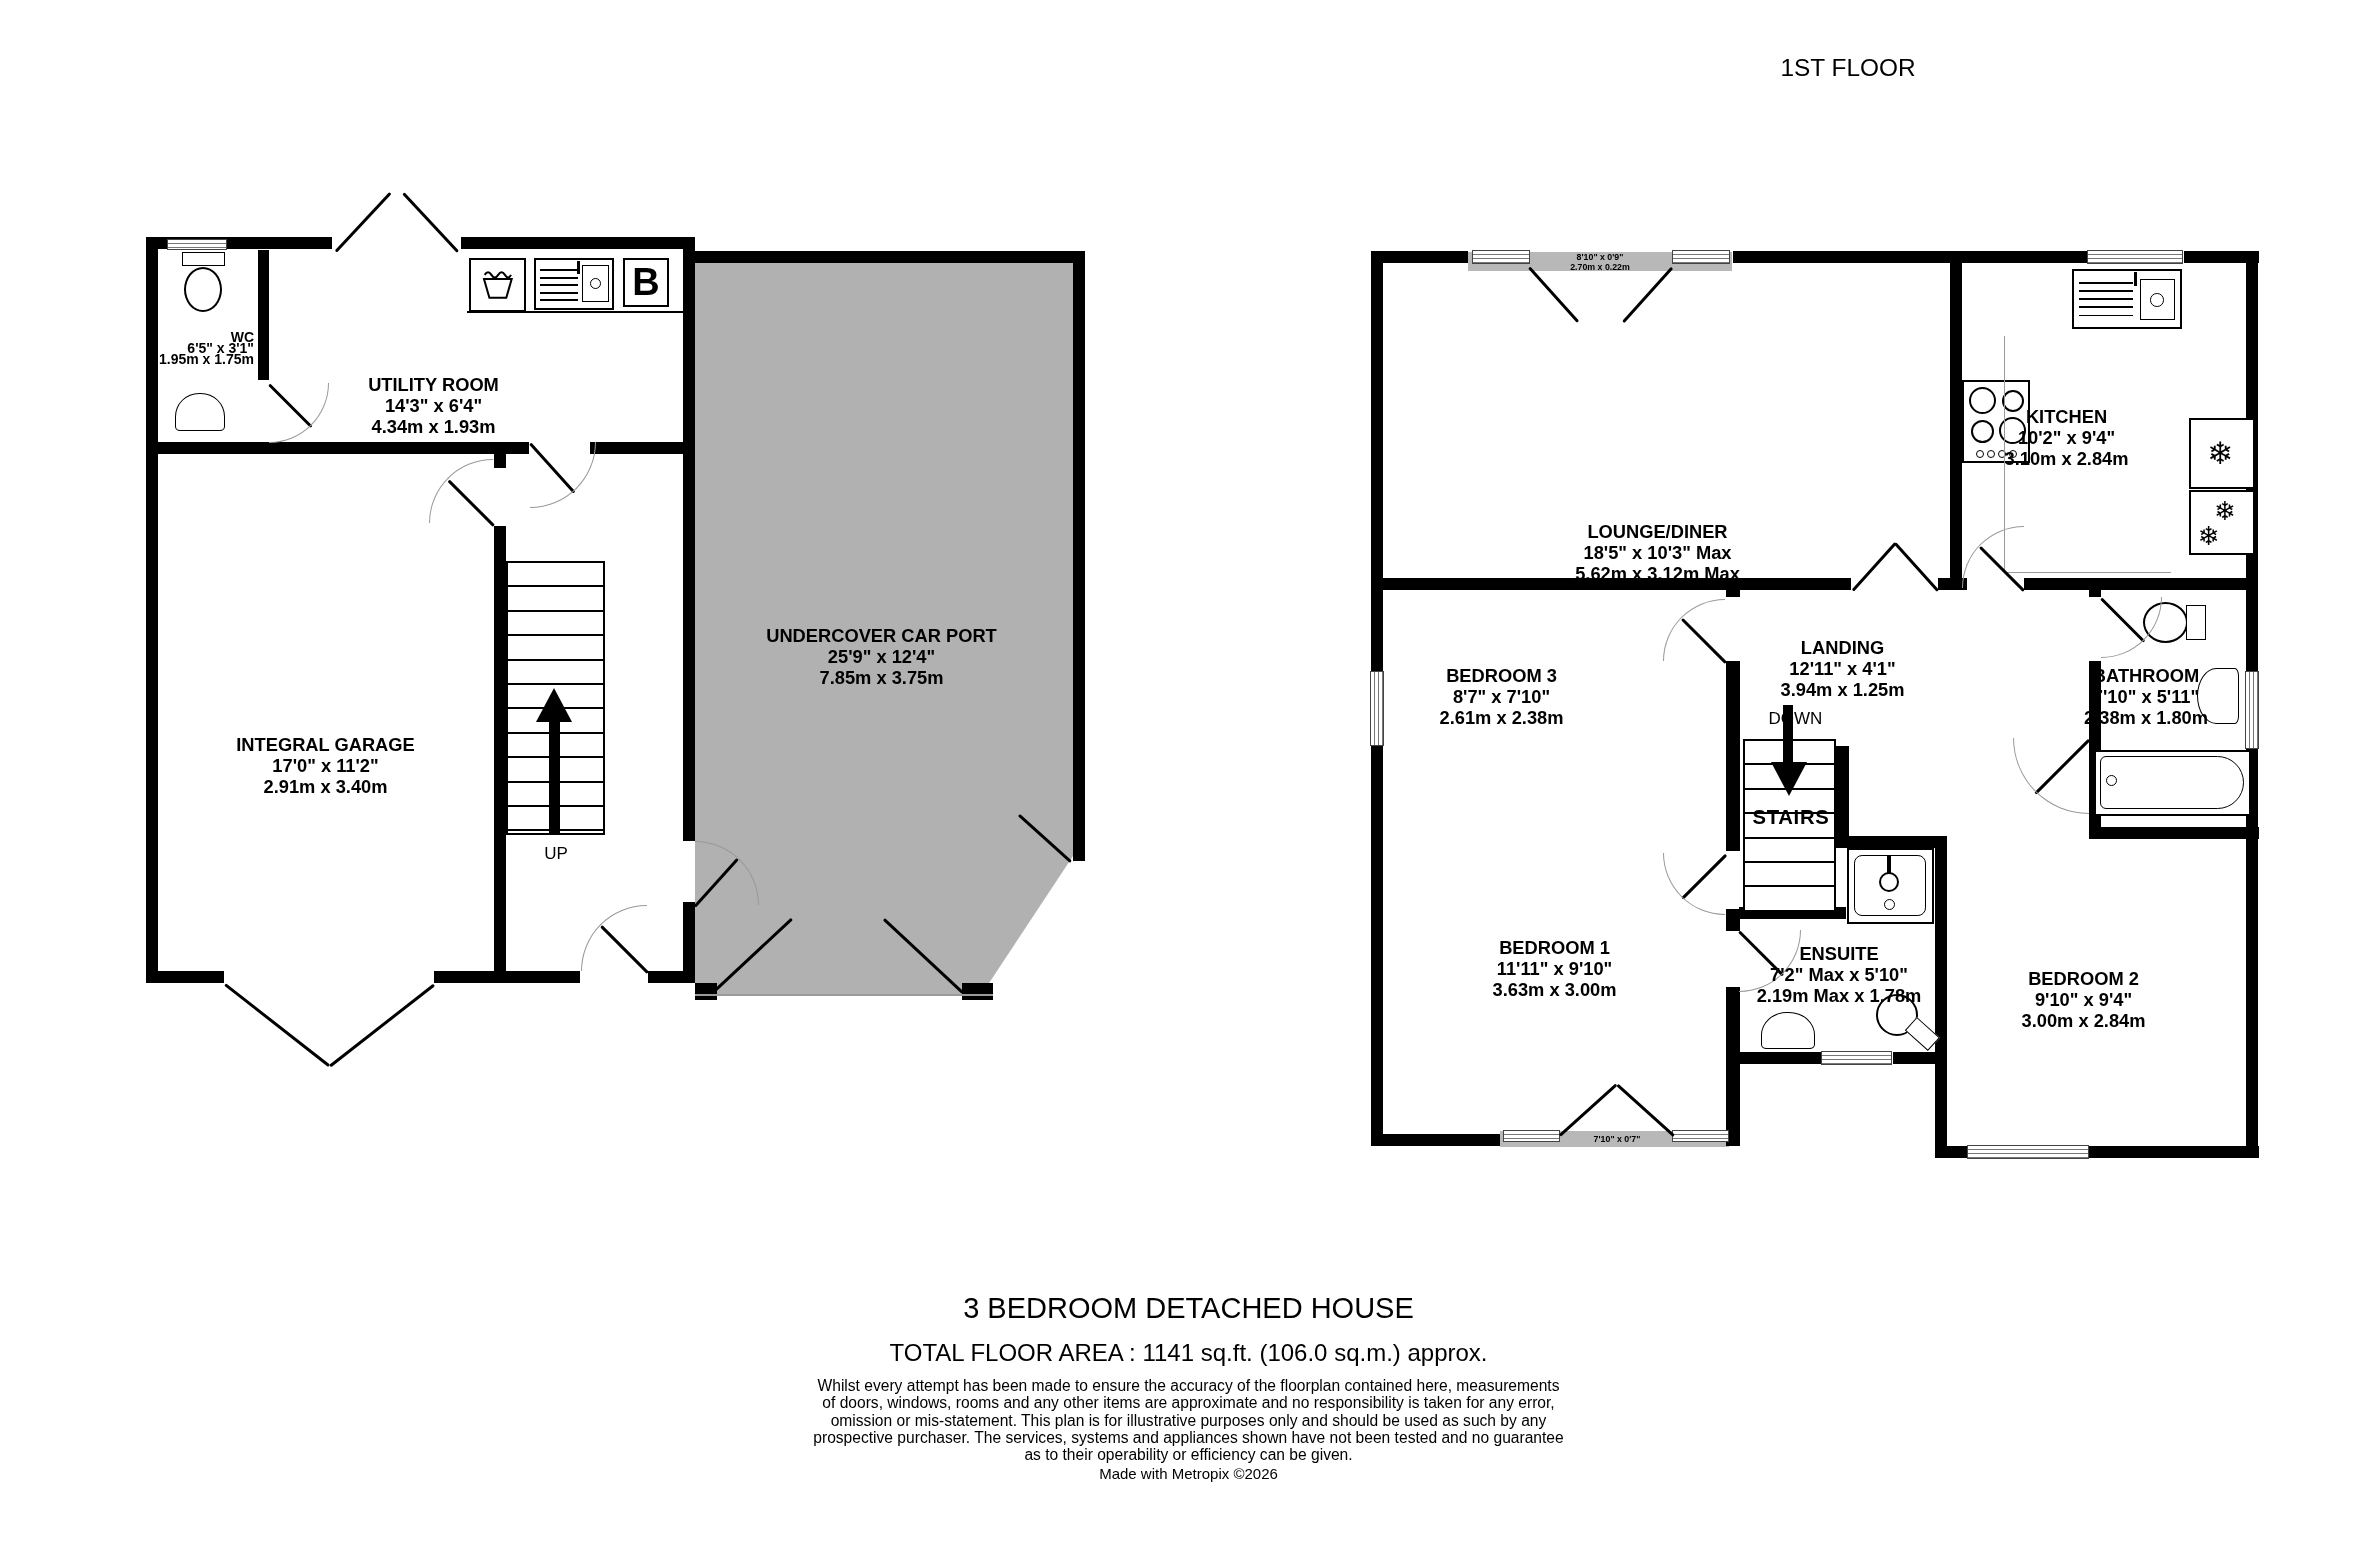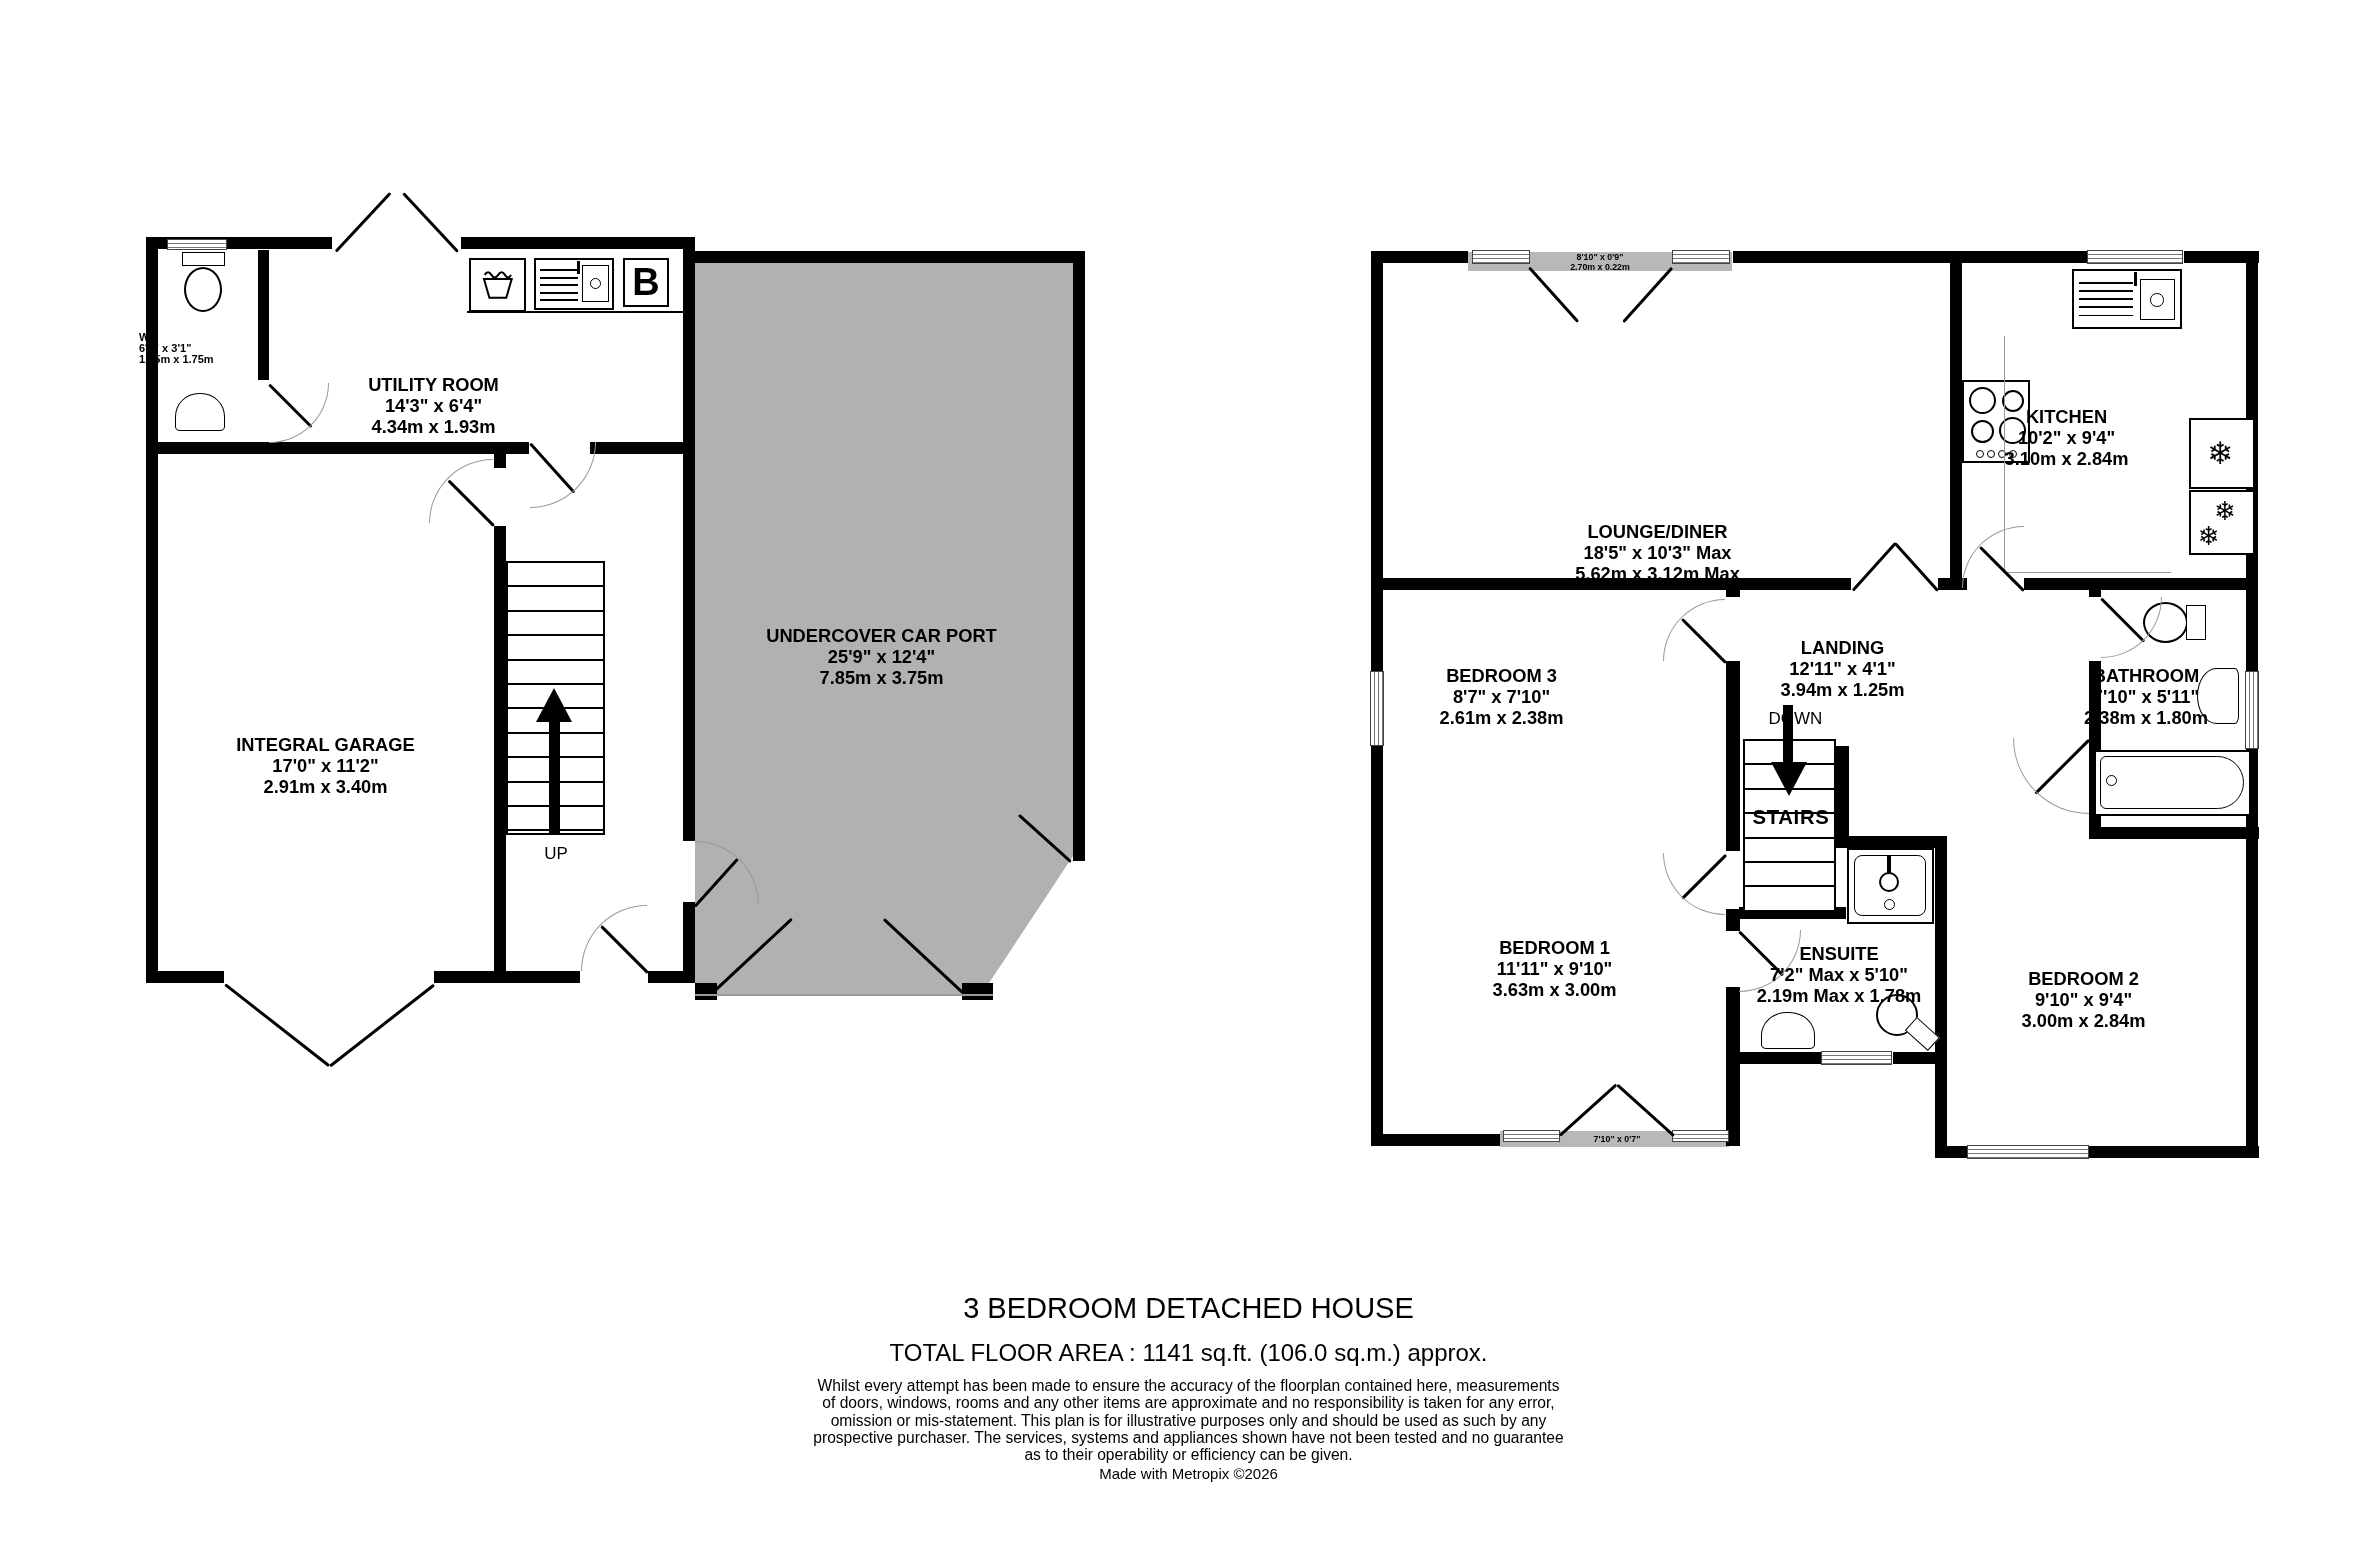--- a/index.html
+++ b/index.html
@@ -11,41 +11,42 @@
   .winh{position:absolute;background:repeating-linear-gradient(to bottom,#fff 0 2.7px,#777 2.7px 4.1px);border:1.4px solid #444;box-sizing:border-box}
   .winv{position:absolute;background:repeating-linear-gradient(to right,#fff 0 2.7px,#777 2.7px 4.1px);border:1.4px solid #444;box-sizing:border-box}
   .gray{position:absolute;background:#b1b1b1}
   .leaf{position:absolute;height:3.4px;background:#000;transform-origin:0 50%;border-radius:1.4px}
   .arc{position:absolute;box-sizing:border-box}
   .a-br{border-right:1.4px solid #999;border-bottom:1.4px solid #999;border-radius:0 0 100% 0}
   .a-bl{border-left:1.4px solid #999;border-bottom:1.4px solid #999;border-radius:0 0 0 100%}
   .a-tr{border-top:1.4px solid #999;border-right:1.4px solid #999;border-radius:0 100% 0 0}
   .a-tl{border-top:1.4px solid #999;border-left:1.4px solid #999;border-radius:100% 0 0 0}
   .rl{position:absolute;text-align:center;font-weight:bold;font-size:18.3px;line-height:21px;white-space:nowrap}
-  .rl-sm{position:absolute;text-align:left;font-weight:bold;font-size:11px;line-height:11px;white-space:nowrap}
+  .rl-sm{position:absolute;text-align:right;font-weight:bold;font-size:14px;line-height:11px;white-space:nowrap}
   .title{position:absolute;text-align:center;font-size:24.4px;line-height:30px;font-weight:400}
   .fix{position:absolute;border:2px solid #000;background:#fff;box-sizing:border-box}
   .fixthin{position:absolute;border:1.4px solid #000;background:#fff;box-sizing:border-box}
   .stairs{position:absolute;background:repeating-linear-gradient(to bottom,#fff 0 22.4px,#000 22.4px 24.4px);border:2px solid #000;box-sizing:border-box}
   .tri-up{position:absolute;width:0;height:0;border-left:18.3px solid transparent;border-right:18.3px solid transparent;border-bottom:34px solid #000}
   .tri-dn{position:absolute;width:0;height:0;border-left:18.3px solid transparent;border-right:18.3px solid transparent;border-top:34px solid #000}
   .dirlab{position:absolute;font-size:17px;font-weight:400;text-align:center}
   .stairslab{position:absolute;font-size:20.3px;font-weight:bold;text-align:center;letter-spacing:0.7px}
   .julab{position:absolute;text-align:center;font-weight:bold;font-size:8.8px;line-height:10.2px}
   .snow{position:absolute;font-size:31px;line-height:31px;color:#000}
   .circ{position:absolute;border:2px solid #000;border-radius:50%;background:#fff;box-sizing:border-box}
   .footer{position:absolute;left:646px;width:1085px;text-align:center}
   .disc{white-space:pre-line;font-size:15.6px;line-height:17.3px;font-weight:400}
 </style>
 </head>
 <body>
 
 <div class="title" style="left:356px;top:53px;width:610px">
 </div>
 <div class="title" style="left:1543px;top:53px;width:610px">
+  <div>1ST FLOOR</div>
 </div>
 
 <div class="abs">
 
   <div class="gray" style="left:695px;top:263px;width:378px;height:732px;clip-path:polygon(0 0,100% 0,100% 81%,75.7% 100%,0 100%)"></div>
 
   <div class="w" style="left:146px;top:237px;width:186px;height:12.2px"></div>
   <div class="w" style="left:461px;top:237px;width:222px;height:12.2px"></div>
   <div class="w" style="left:146px;top:237px;width:12.2px;height:746px"></div>
   <div class="w" style="left:146px;top:971px;width:78px;height:12.2px"></div>

